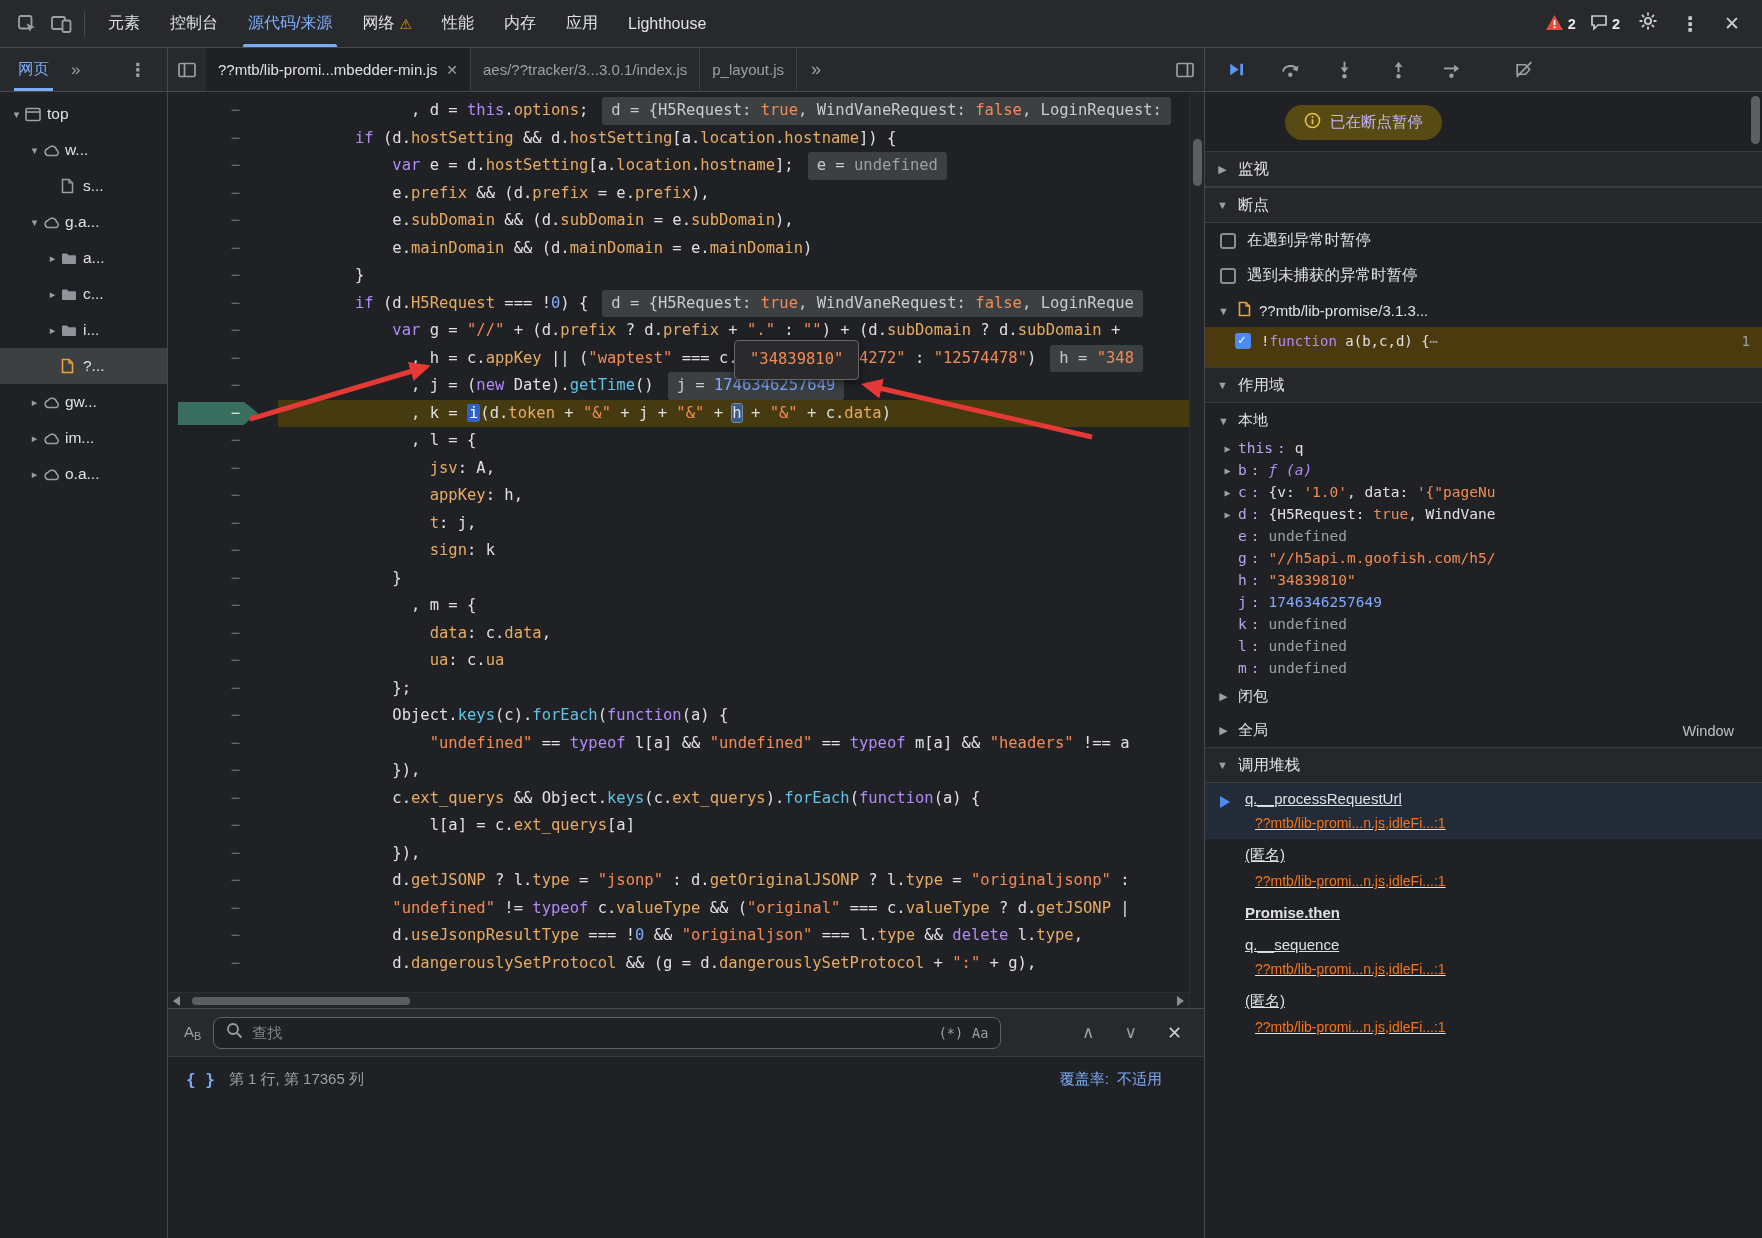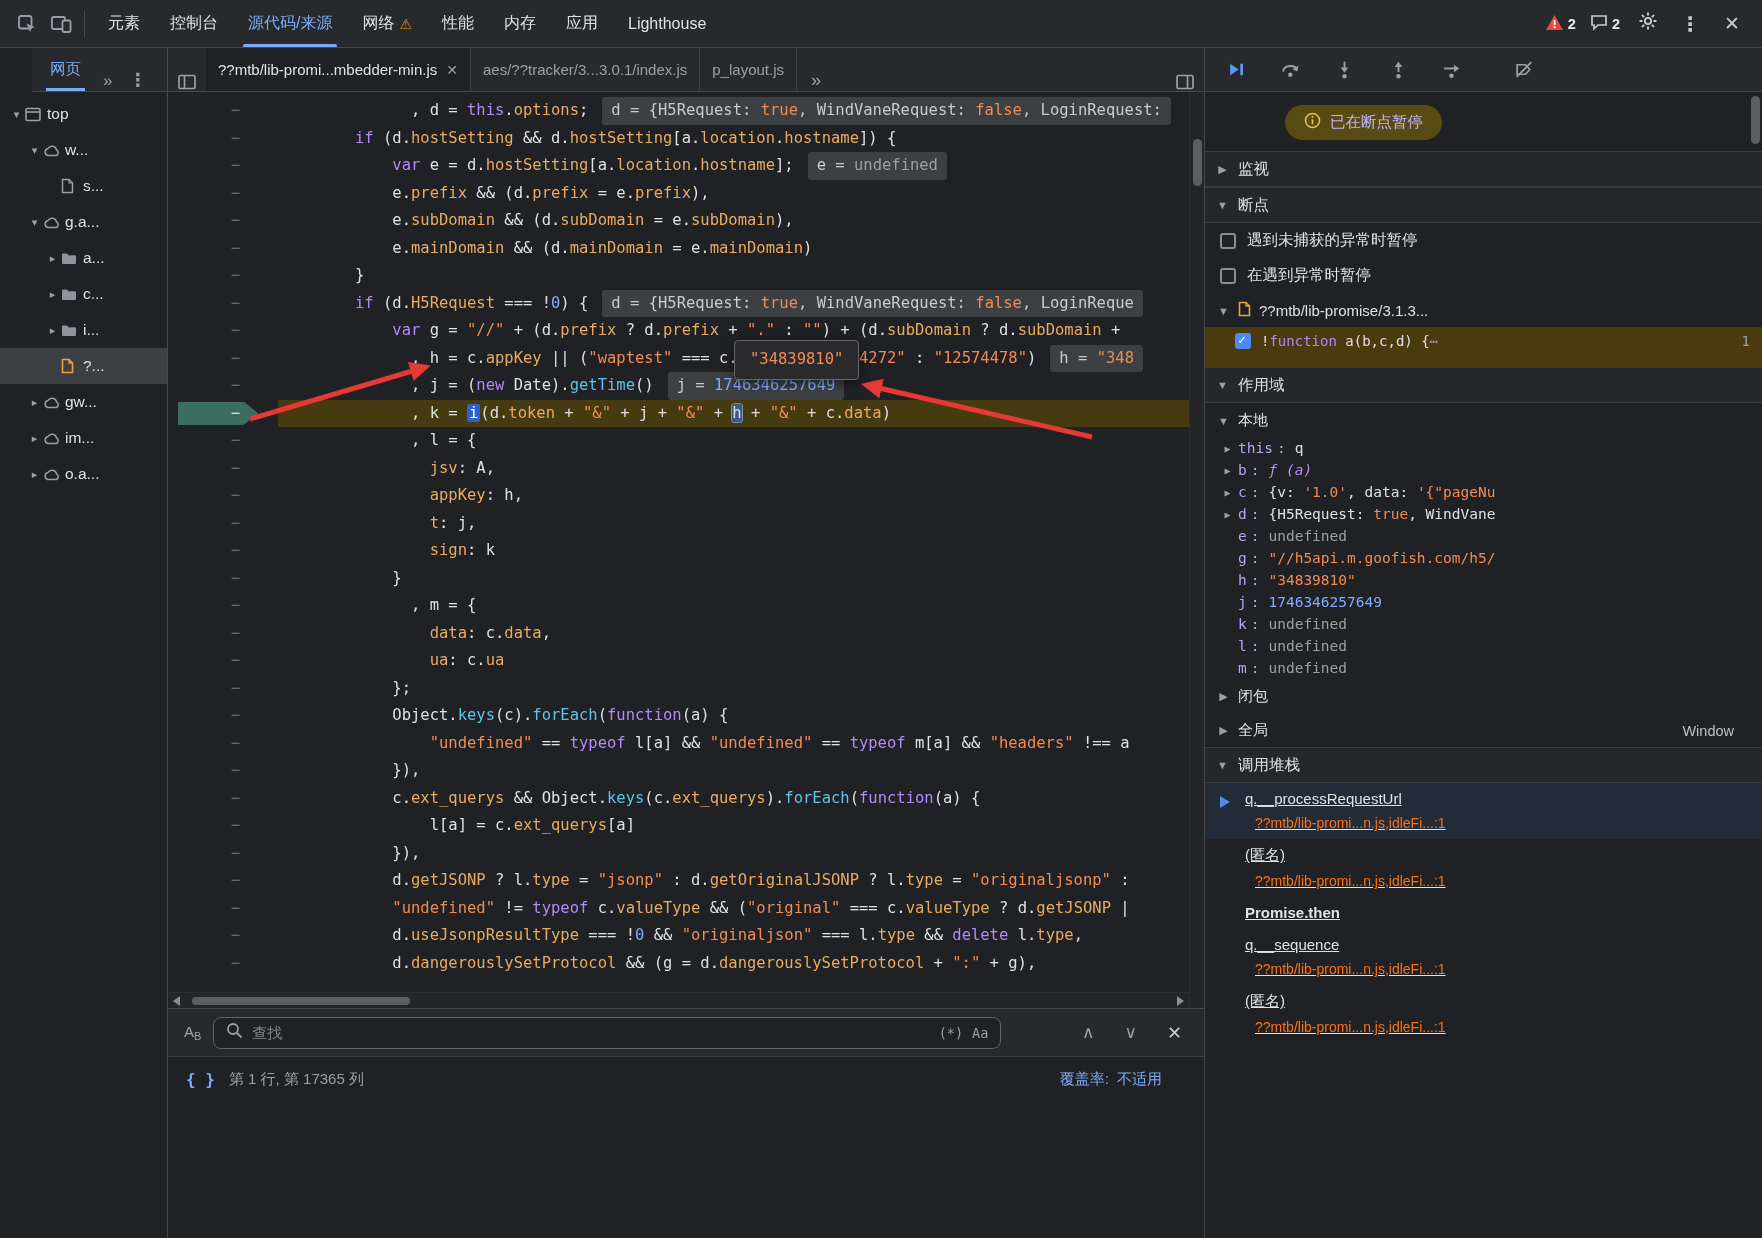--- a/index.html
+++ b/index.html
@@ -25,35 +25,35 @@
   .topbar-right { margin-left:auto; display:flex; align-items:center; gap:14px; padding-right:6px; }
   .badge { display:flex; align-items:center; gap:4px; font-size:14.5px; color:#e8eaed; cursor:pointer; }
   .glyph-btn { font-size:19px; color:#c8cacd; cursor:pointer; width:28px; text-align:center; }
   .glyph-btn.kebab { font-size:20px; font-weight:bold; }
 
   
   .content { flex:1 1 auto; display:flex; min-height:0; }
 
   
   .navigator { flex:0 0 168px; display:flex; flex-direction:column; background:#202124; border-right:1px solid #47484b; min-width:0; }
-  .nav-header { flex:0 0 44px; display:flex; align-items:flex-end; background:#28292c; border-bottom:1px solid #47484b; padding:0 4px 0 14px;margin-left:32px; }
+  .nav-header { flex:0 0 44px; display:flex; align-items:center; background:#28292c; border-bottom:1px solid #47484b; padding:0 4px 0 14px; }
   .nav-tab { position:relative; color:#7cacf8; font-size:15.5px; height:100%; display:flex; align-items:center; padding:0 4px; cursor:pointer; }
   .nav-tab::after { content:""; position:absolute; left:0; right:0; bottom:0; height:3px; background:#7cacf8; }
   .nav-more { color:#9aa0a6; font-size:17px; margin-left:18px; cursor:pointer; }
   .nav-kebab { color:#9aa0a6; font-size:18px; font-weight:bold; margin-left:auto; padding-right:16px; cursor:pointer; }
   .tree { flex:1; overflow:hidden; padding-top:4px; }
   .tree-row { display:flex; align-items:center; height:36px; font-size:15.5px; color:#dfe1e4; white-space:nowrap; cursor:pointer; }
   .tree-row.selected { background:#3c4043; }
   .tree-row .chev { width:17px; flex:0 0 17px; color:#9aa0a6; font-size:11px; text-align:center; }
   .tree-row .ticon { width:22px; flex:0 0 22px; display:flex; align-items:center; }
   .tree-row .tlabel { overflow:hidden; text-overflow:ellipsis;text-align:right; }
 
   
   .editor-col { flex:1 1 auto; display:flex; flex-direction:column; min-width:0; background:#202124; }
-  .filetab-bar { flex:0 0 44px; display:flex; align-items:flex-end; background:#28292c; border-bottom:1px solid #47484b; }
+  .filetab-bar { flex:0 0 44px; display:flex; align-items:center; background:#28292c; border-bottom:1px solid #47484b; }
   .ft-icon { width:38px; display:flex; align-items:center; justify-content:center; color:#9aa0a6; cursor:pointer; flex:0 0 38px; }
   .file-tabs { display:flex; height:100%; min-width:0; overflow:hidden; }
   .file-tab { display:flex; align-items:center; gap:9px; height:100%; padding:0 12px; border-right:1px solid #3c4043; font-size:15px; color:#9aa0a6; white-space:nowrap; cursor:pointer; }
   .file-tab.active { background:#202124; color:#dfe1e4; }
   .ft-close { color:#9aa0a6; font-size:14px; cursor:pointer; }
   .ft-more { color:#9aa0a6; font-size:18px; padding:0 14px; cursor:pointer; }
   .ft-right { margin-left:auto; }
 
   
   .code-area { position:relative; flex:0 0 916px; overflow:hidden; background:#202124;
@@ -501,25 +501,25 @@
           <span class="tri">▶</span>
           <span>监视</span>
         </div>
 
         <div class="section-header">
           <span class="tri">▼</span>
           <span>断点</span>
         </div>
         <div class="cb-row">
           <span class="cb"></span>
-          <span>遇到未捕获的异常时暂停</span>
+          <span>在遇到异常时暂停</span>
         </div>
         <div class="cb-row">
           <span class="cb"></span>
-          <span>在遇到异常时暂停</span>
+          <span>遇到未捕获的异常时暂停</span>
         </div>
         <div class="bp-group">
           <span class="tri">▼</span>
           <span id="icon-bp-file"><svg width="13" height="16" viewBox="0 0 13 16">
                 <path d="M1.5 1.5 H8 L11.5 5 V14.5 H1.5 Z" fill="none" stroke="#e8a33d" stroke-width="1.6"></path>
                 <path d="M8 1.5 V5 H11.5" fill="none" stroke="#e8a33d" stroke-width="1.3"></path>
               </svg></span>
           <span>??mtb/lib-promise/3.1.3...</span>
         </div>
         <div id="bp-items">

